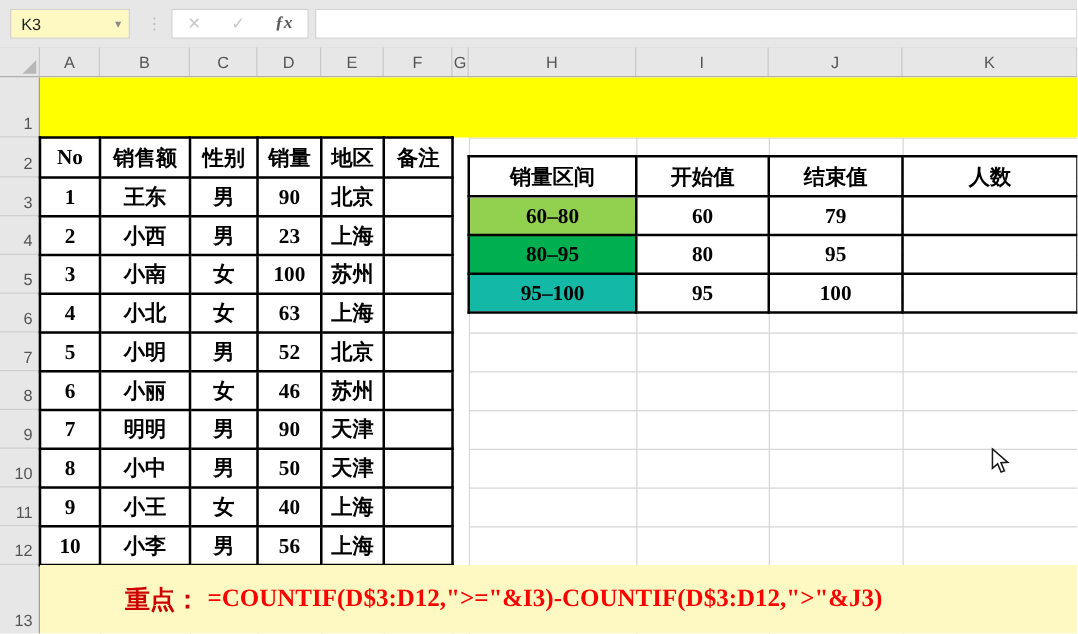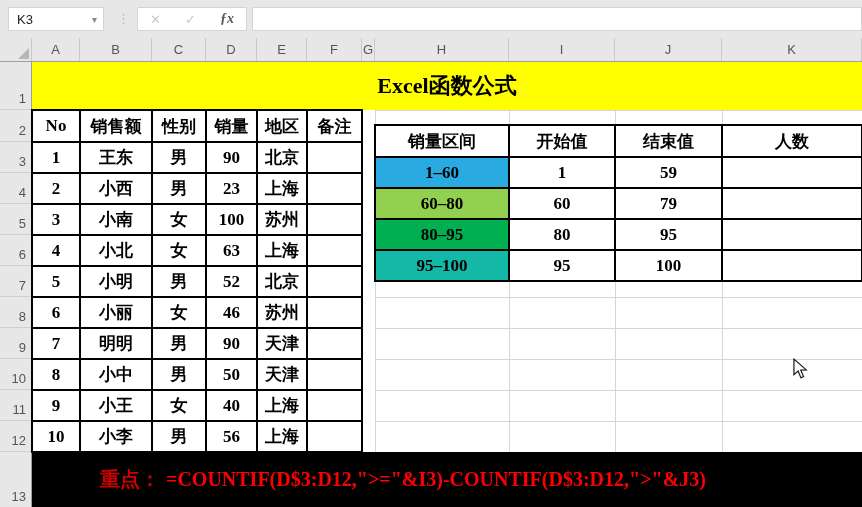--- a/index.html
+++ b/index.html
@@ -2,21 +2,21 @@
 <html><head>
 <meta charset="utf-8">
 <style>
   html,body{margin:0;padding:0;background:#fff;}
   #app{position:relative;width:862px;height:507px;overflow:hidden;background:#fff;
        font-family:"Liberation Sans","DejaVu Sans",sans-serif;}
 
   
   .toolbar{position:absolute;left:0;top:0;width:862px;height:38px;background:#e7e7e7;
            border-bottom:1px solid #d0d0d0;}
-  .namebox{position:absolute;left:8px;top:7px;width:96px;height:24px;background:#ffffff;
+  .namebox{position:absolute;left:8px;top:7px;width:96px;height:24px;background:#fef9c3;
            border:1px solid #d4d4d4;box-sizing:border-box;display:flex;align-items:center;}
   .namebox input{border:0;outline:0;width:70px;padding:0 0 0 8px;font:13px "Liberation Sans",sans-serif;color:#222;background:transparent;}
   .nb-arrow{margin-left:auto;padding-right:6px;color:#8a8a8a;font-size:10px;cursor:default;}
   .dots{position:absolute;left:117px;top:8px;color:#b9b9b9;font-size:13px;line-height:22px;}
   .fxgroup{position:absolute;left:137px;top:7px;width:110px;height:24px;background:#fff;
            border:1px solid #d4d4d4;border-radius:2px;box-sizing:border-box;
            display:flex;align-items:center;justify-content:space-around;}
   .ic-cancel,.ic-enter{color:#c9c9c9;font-size:13px;font-weight:bold;}
   .ic-fx{color:#5a5a5a;font-size:14px;font-style:italic;font-family:"Liberation Serif",serif;font-weight:bold;}
   .fbar{position:absolute;left:252px;top:7px;width:610px;height:24px;background:#fff;
@@ -59,21 +59,21 @@
       1px 100%,1px 100%,1px 100%,1px 100%,1px 100%,1px 100%,1px 100%,1px 100%,1px 100%,1px 100%,
       100% 1px,100% 1px,100% 1px,100% 1px,100% 1px,100% 1px,100% 1px,100% 1px,100% 1px,100% 1px,100% 1px,100% 1px;}
   .gstrip{position:absolute;left:363px;top:62px;width:12px;height:445px;background:#fff;}
 
   
   .serif{font-family:"Liberation Serif","DejaVu Serif",serif;}
   .titlerow{position:absolute;left:32px;top:62px;width:830px;height:48px;background:#FFFF00;
             display:flex;align-items:center;justify-content:center;
             font-weight:bold;font-size:22px;}
   .titlerow .red{color:#FF0000;}
-  .footrow{position:absolute;left:32px;top:452px;width:830px;height:55px;background:#000000;
+  .footrow{position:absolute;left:32px;top:452px;width:830px;height:55px;background:#fef9c3;
            display:flex;align-items:center;padding-left:68px;box-sizing:border-box;
            font-weight:bold;font-size:20px;}
   .footrow .lbl{color:#CC0000;}
   .footrow .frm{color:#FF0000;margin-left:6px;}
 
   
   table.sheet{position:absolute;border-collapse:collapse;table-layout:fixed;
               font-family:"Liberation Serif","DejaVu Serif",serif;font-weight:bold;font-size:17px;color:#000;}
   table.sheet td,table.sheet th{border:2px solid #000;padding:0;text-align:center;vertical-align:middle;
                                 overflow:hidden;white-space:nowrap;background:#fff;font-weight:bold;}
@@ -135,21 +135,20 @@
     <div class="rowcell" style="height:31px">10</div>
     <div class="rowcell" style="height:31px">11</div>
     <div class="rowcell" style="height:31px">12</div>
     <div class="rowcell" style="height:55px;border-bottom:0">13</div>
   </div>
 
   <div class="gridbg"></div>
   <div class="gstrip"></div>
 
   <div class="titlerow serif">
-    <span>Excel函数公式</span>
   </div>
 
   <table class="sheet" id="ltable">
     <colgroup>
       <col style="width:48px">
         <col style="width:72px">
         <col style="width:54px">
       <col style="width:51px">
         <col style="width:50px">
         <col style="width:55px">
@@ -258,26 +257,20 @@
     <thead>
       <tr class="hrow">
         <th>销量区间</th>
         <th>开始值</th>
         <th>结束值</th>
         <th>人数</th>
       </tr>
     </thead>
     <tbody>
         <tr class="drow">
-    <td style="background: rgb(41, 171, 226);">1–60</td>
-    <td>1</td>
-    <td>59</td>
-    <td></td>
-  </tr>
-        <tr class="drow">
     <td style="background: rgb(146, 208, 80);">60–80</td>
     <td>60</td>
     <td>79</td>
     <td></td>
   </tr>
         <tr class="drow">
     <td style="background: rgb(0, 176, 80);">80–95</td>
     <td>80</td>
     <td>95</td>
     <td></td>

